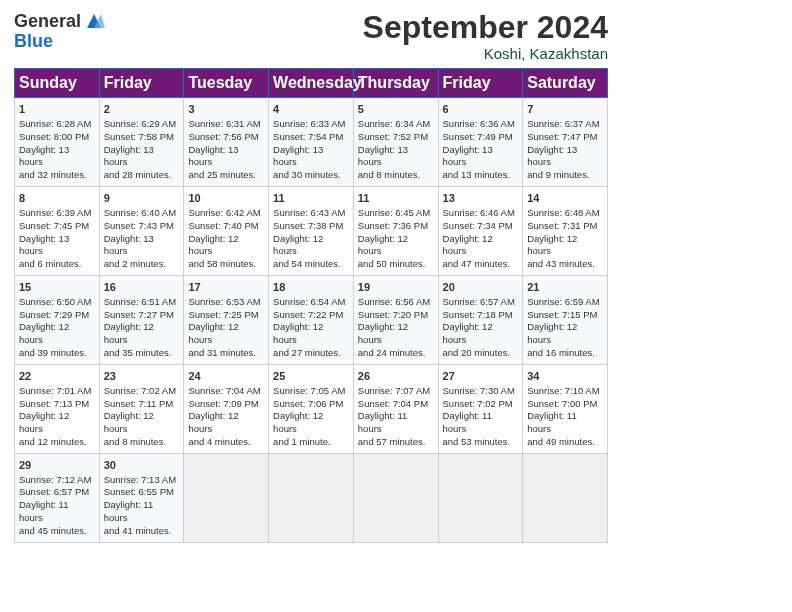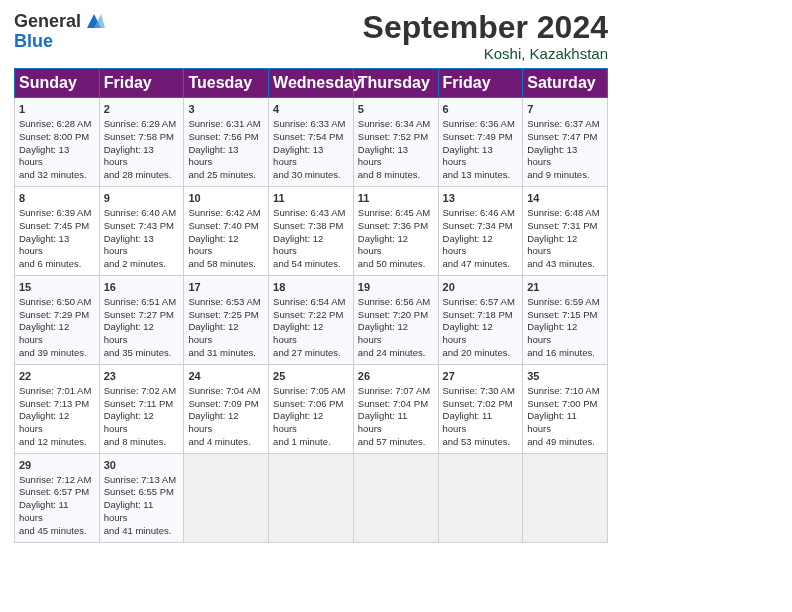--- a/index.html
+++ b/index.html
@@ -325,21 +325,21 @@
             <div>and 57 minutes.</div>
           </td>
           <td>
             <span class="day-num">27</span>
             <div>Sunrise: 7:30 AM</div>
             <div>Sunset: 7:02 PM</div>
             <div>Daylight: 11 hours</div>
             <div>and 53 minutes.</div>
           </td>
           <td>
-            <span class="day-num">35</span>
+            <span class="day-num">34</span>
             <div>Sunrise: 7:10 AM</div>
             <div>Sunset: 7:00 PM</div>
             <div>Daylight: 11 hours</div>
             <div>and 49 minutes.</div>
           </td>
         </tr>
         <tr>
           <td>
             <span class="day-num">29</span>
             <div>Sunrise: 7:12 AM</div>

